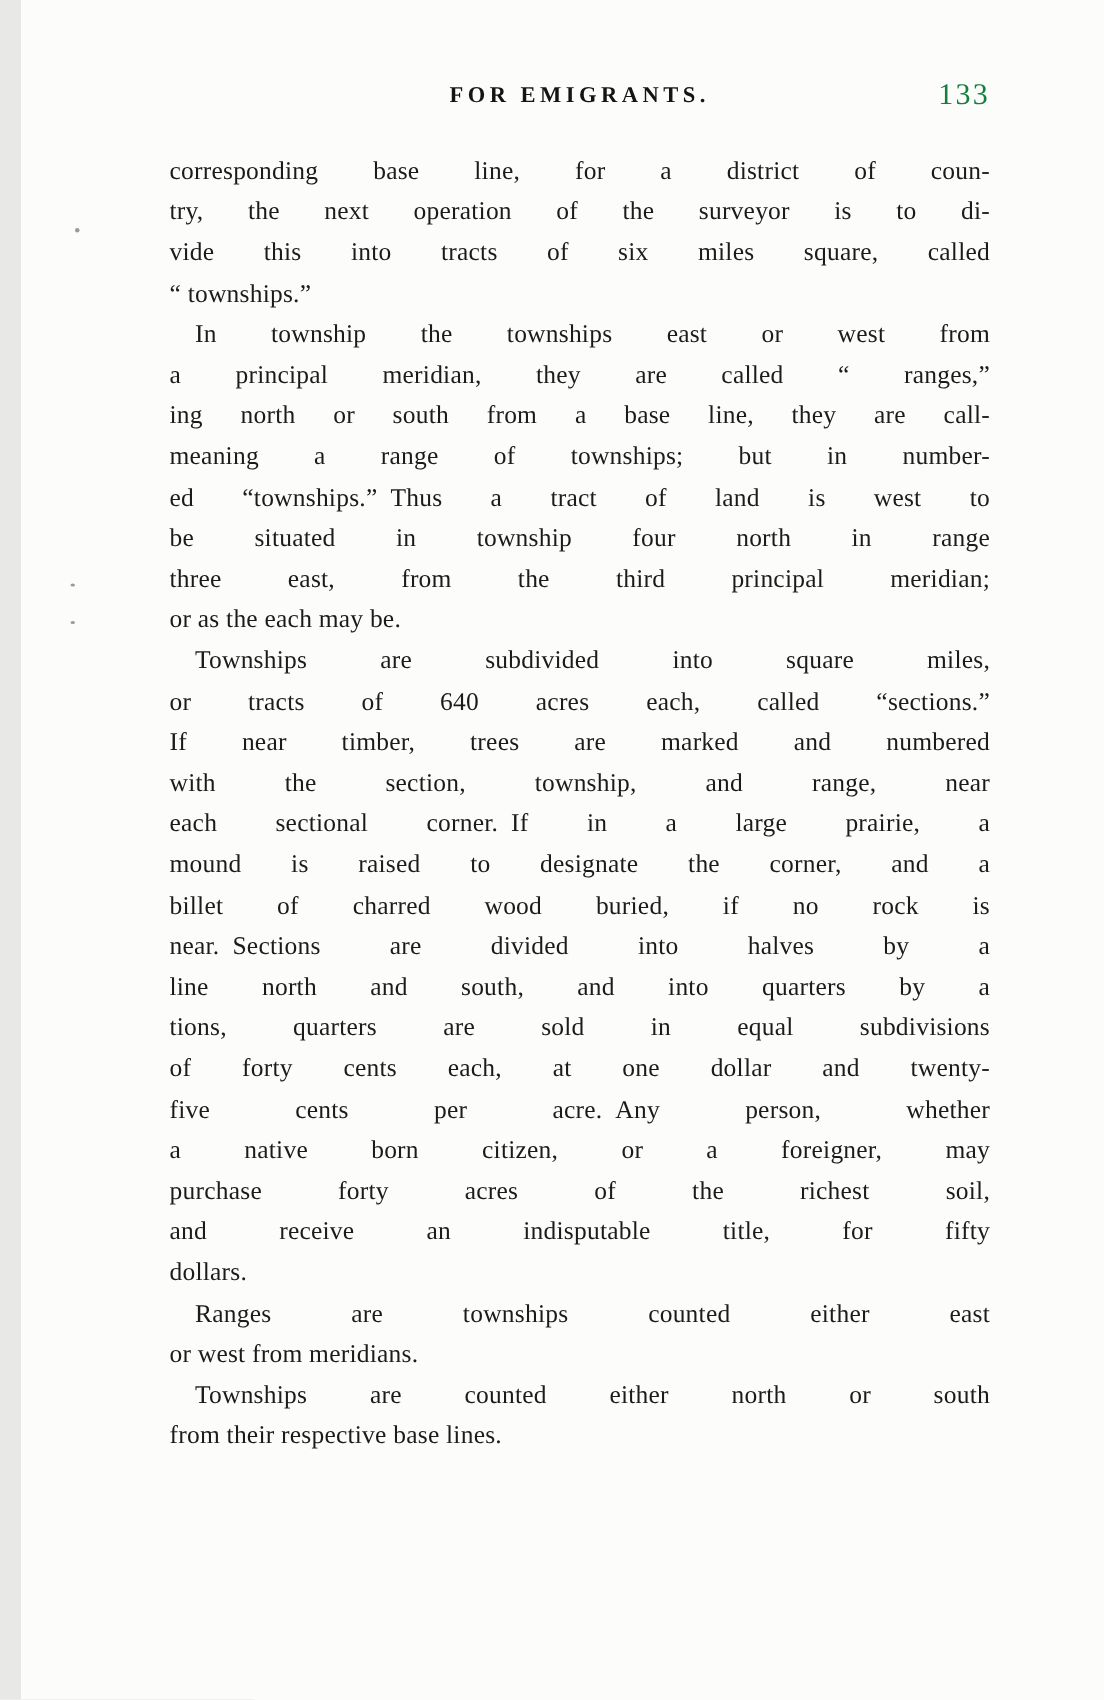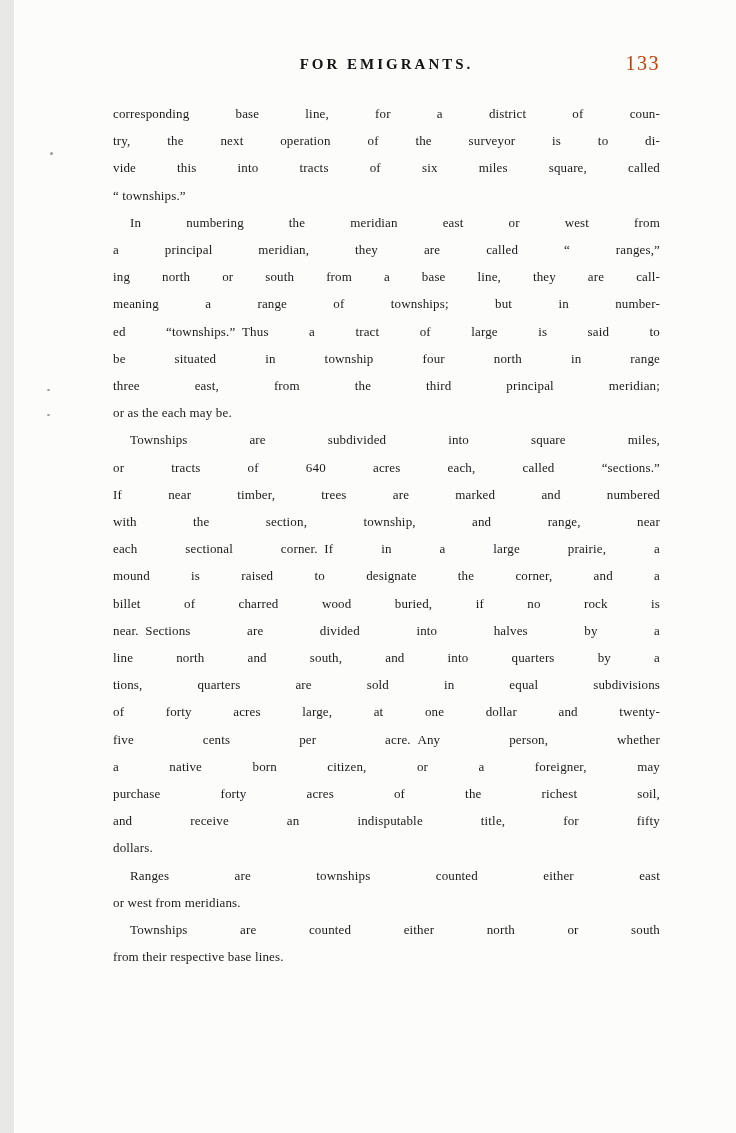--- a/index.html
+++ b/index.html
@@ -31,28 +31,28 @@
     font-size: 15px;
     letter-spacing: 3px;
     color: #141414;
   }
   .page-number {
     position: absolute;
     right: 0;
     top: -4px;
     font-size: 20px;
     letter-spacing: 1.5px;
-    color: #c2410c;
+    color: #15803d;
   }
   .text-block {
     position: absolute;
     left: 99px;
     top: 100px;
     width: 547px;
-    font-size: 13px;
+    font-size: 17px;
     line-height: 27.2px;
     letter-spacing: 0.15px;
   }
   .paragraph { margin: 0; }
   .line {
     text-align: justify;
     text-align-last: justify;
     white-space: normal;
   }
   .line.last {
@@ -83,41 +83,41 @@
   </div>
 
   <div class="text-block" id="paragraphs">
       <div class="paragraph">
         <div class="line"><span>corresponding base line, for a district of coun-</span></div>
         <div class="line"><span>try, the next operation of the surveyor is to di-</span></div>
         <div class="line"><span>vide this into tracts of six miles square, called</span></div>
         <div class="line last"><span>“ </span><span class="italic">townships.</span><span>”</span></div>
       </div>
       <div class="paragraph">
-        <div class="line indent"><span>In numbering the meridian </span><span class="italic">east</span><span> or </span><span class="italic">west</span><span> from</span></div>
+        <div class="line indent"><span>In township the townships </span><span class="italic">east</span><span> or </span><span class="italic">west</span><span> from</span></div>
         <div class="line"><span>a principal meridian, they are called “ </span><span class="italic">ranges,</span><span>”</span></div>
         <div class="line"><span>ing </span><span class="italic">north</span><span> or </span><span class="italic">south</span><span> from a base line, they are call-</span></div>
         <div class="line"><span>meaning a range of townships; but in number-</span></div>
-        <div class="line"><span>ed “</span><span class="italic">townships.</span><span>” Thus a tract of large is said to</span></div>
+        <div class="line"><span>ed “</span><span class="italic">townships.</span><span>” Thus a tract of land is west to</span></div>
         <div class="line"><span>be situated in township four north in range</span></div>
         <div class="line"><span>three east, from the third principal meridian;</span></div>
         <div class="line last"><span>or as the each may be.</span></div>
       </div>
       <div class="paragraph">
         <div class="line indent"><span>Townships are subdivided into square miles,</span></div>
         <div class="line"><span>or tracts of 640 acres each, called “</span><span class="italic">sections.</span><span>”</span></div>
         <div class="line"><span>If near timber, trees are marked and numbered</span></div>
         <div class="line"><span>with the section, township, and range, near</span></div>
         <div class="line"><span>each sectional corner. If in a large prairie, a</span></div>
         <div class="line"><span>mound is raised to designate the corner, and a</span></div>
         <div class="line"><span>billet of charred wood buried, if no rock is</span></div>
         <div class="line"><span>near. Sections are divided into halves by a</span></div>
         <div class="line"><span>line north and south, and into quarters by a</span></div>
         <div class="line"><span>tions, quarters are sold in equal subdivisions</span></div>
-        <div class="line"><span>of forty acres large, at one dollar and twenty-</span></div>
+        <div class="line"><span>of forty cents each, at one dollar and twenty-</span></div>
         <div class="line"><span>five cents per acre. Any person, whether</span></div>
         <div class="line"><span>a native born citizen, or a foreigner, may</span></div>
         <div class="line"><span>purchase forty acres of the richest soil,</span></div>
         <div class="line"><span>and receive an indisputable title, for fifty</span></div>
         <div class="line last"><span>dollars.</span></div>
       </div>
       <div class="paragraph">
         <div class="line indent"><span class="italic">Ranges</span><span> are townships counted either east</span></div>
         <div class="line last"><span>or west from meridians.</span></div>
       </div>

